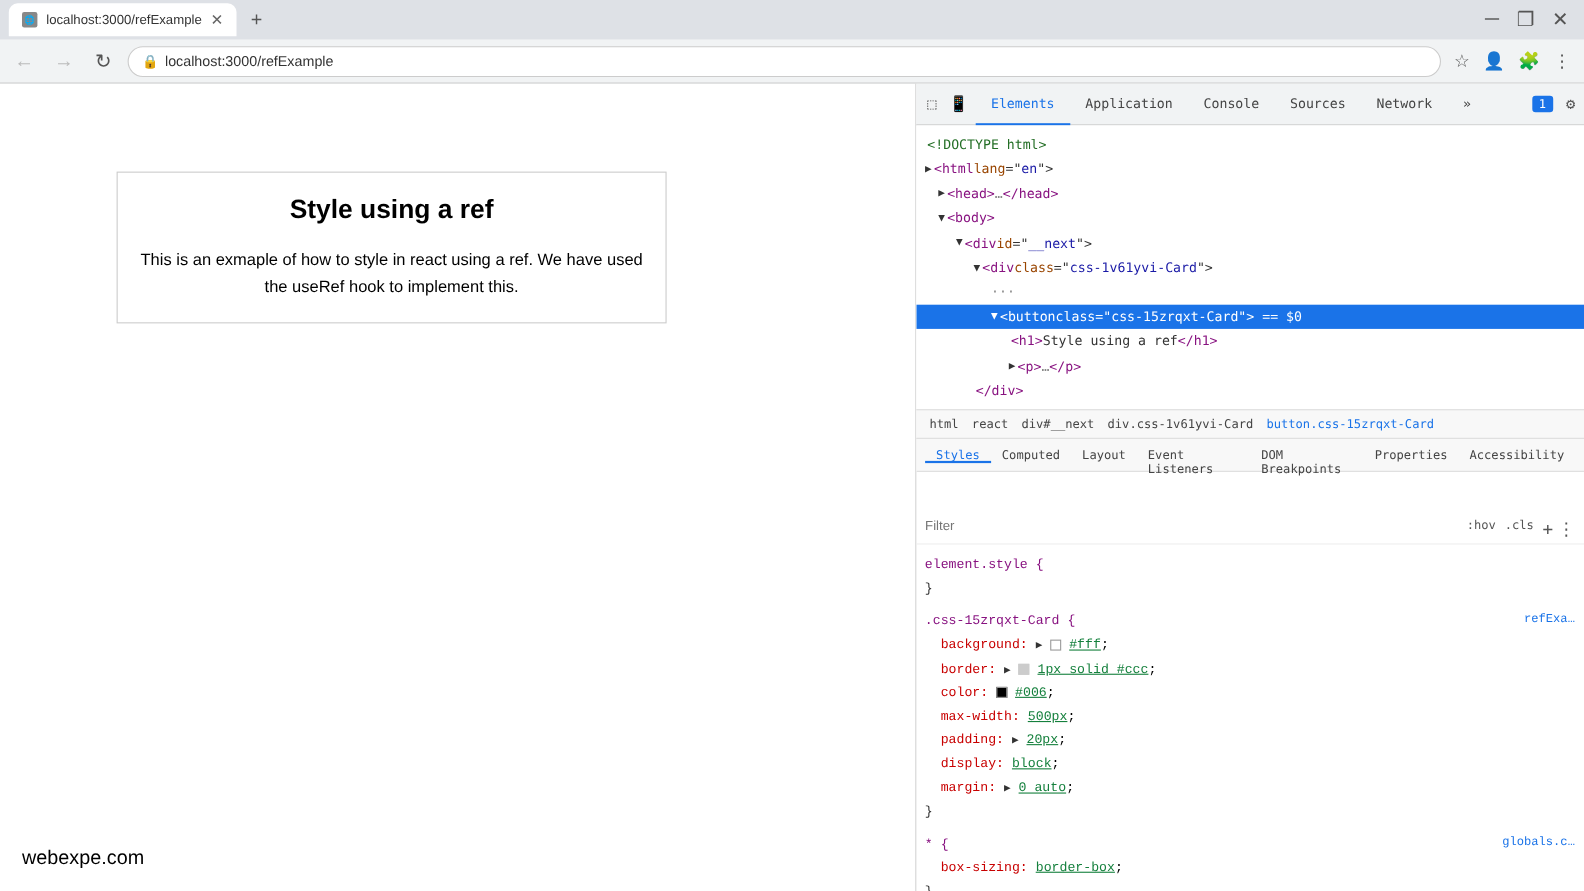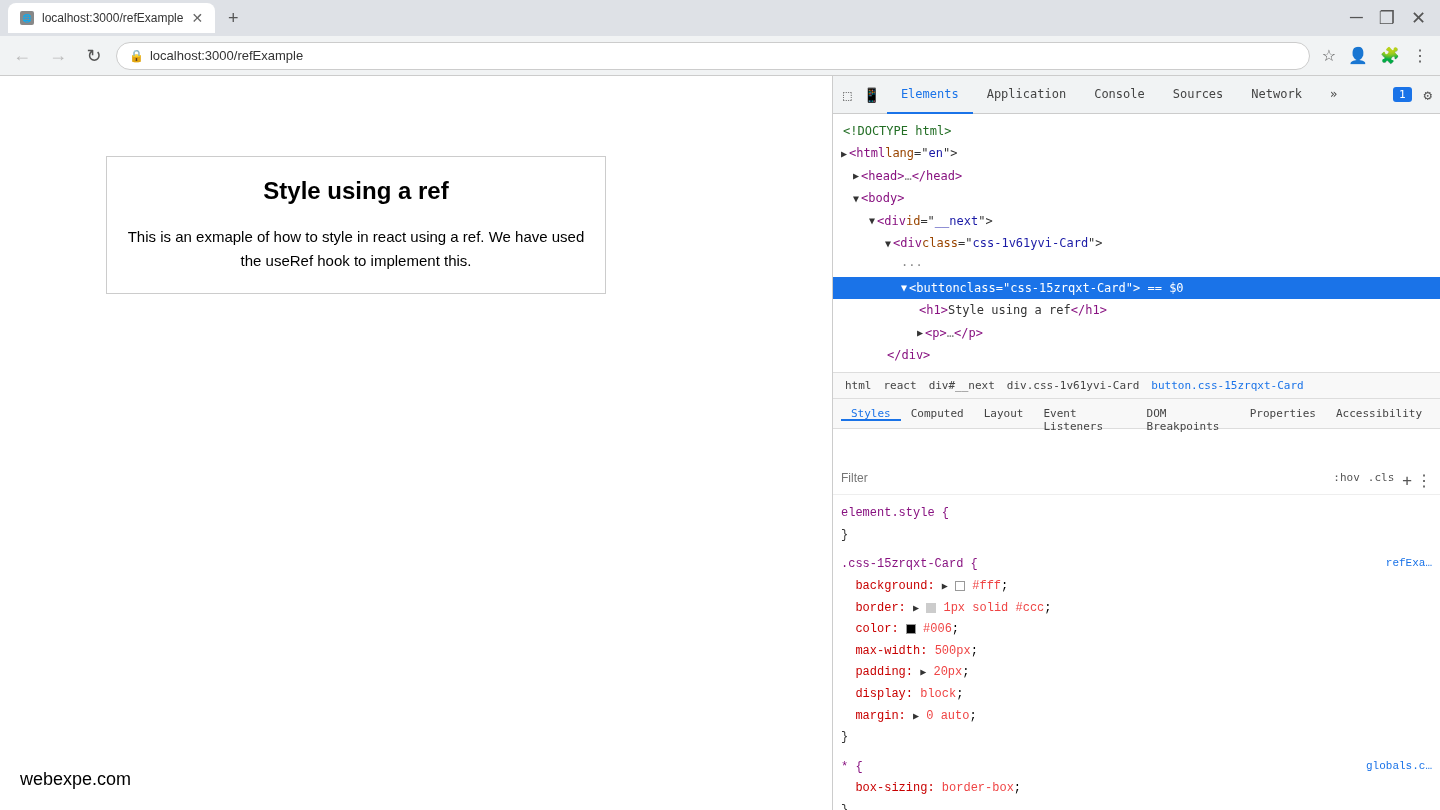--- a/index.html
+++ b/index.html
@@ -322,21 +322,21 @@
     .style-selector {
       color: #881280;
       font-weight: normal;
     }
     .style-source {
       float: right;
       color: #1a73e8;
       font-size: 11px;
     }
     .style-prop-name { color: #c80000; font-family: Liberation Mono, monospace; }
-    .style-prop-value { color: #ef4444; }
+    .style-prop-value { color: #15803d; text-decoration: underline; }
     .style-brace { color: #333; }
     .expand-arrow { color: #333; font-size: 10px; cursor: pointer; }
   </style>
 </head>
 <body>
 
 <div class="browser-titlebar">
   <div class="tab">
     <div class="tab-favicon">🌐</div>
     <span>localhost:3000/refExample</span>

